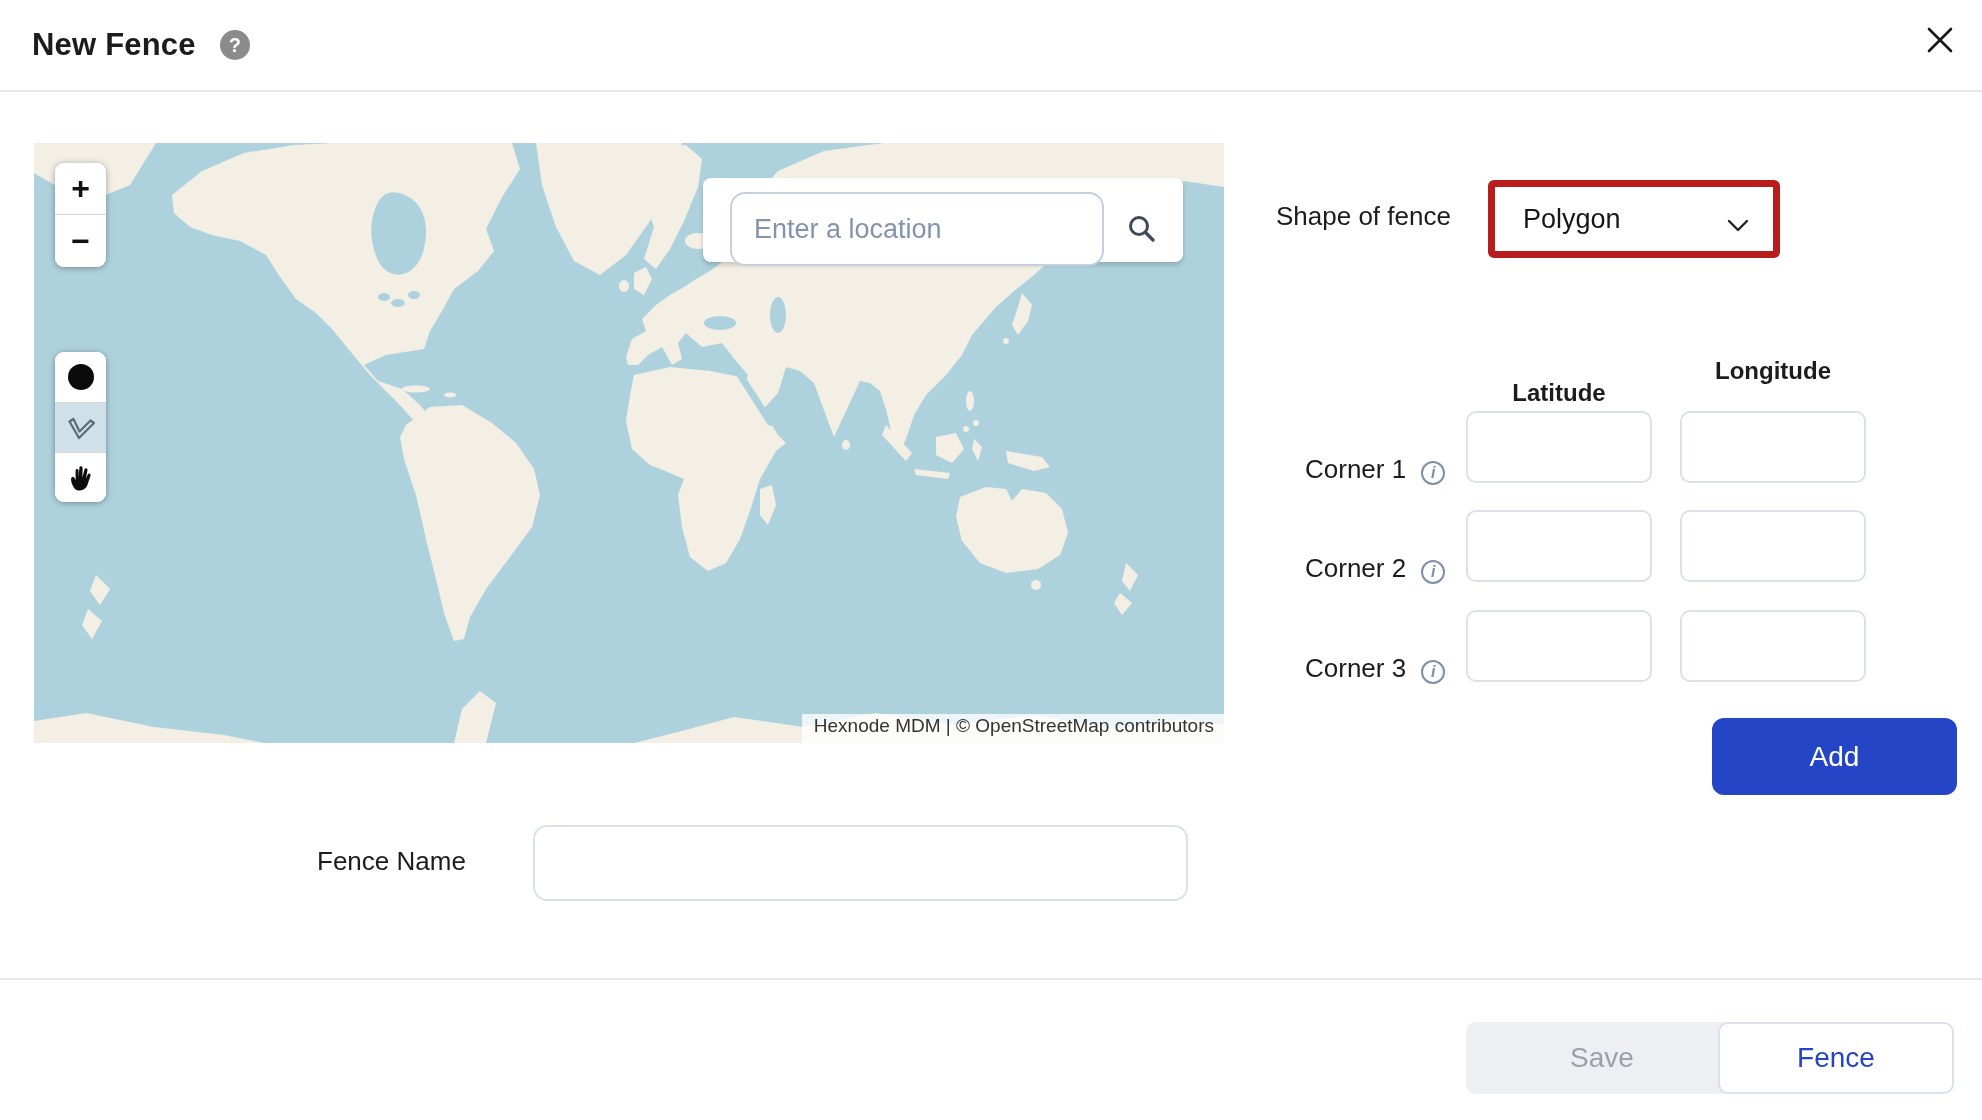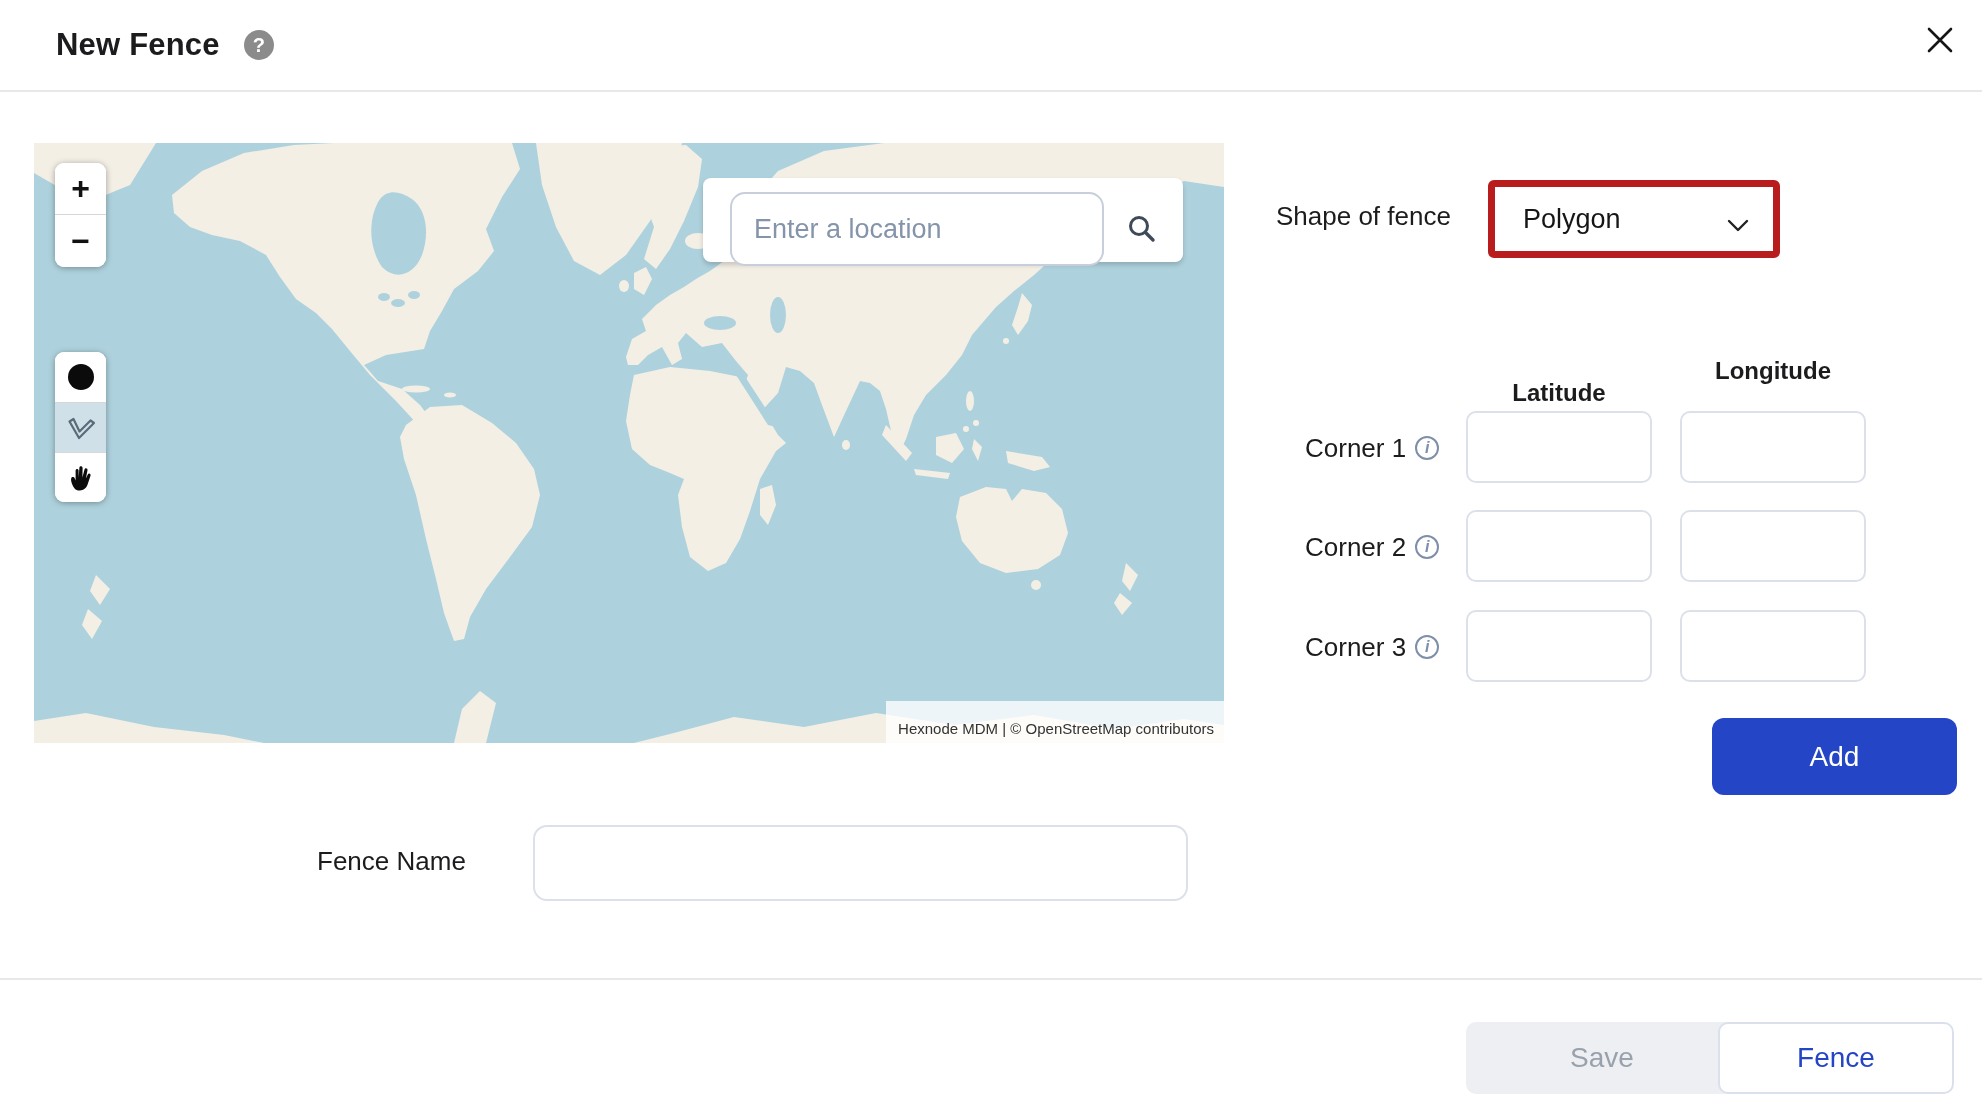--- a/index.html
+++ b/index.html
@@ -13,21 +13,21 @@
     --muted-text:#99a2ac;
     --save-bg:#edeff2;
     --placeholder:#8494ab;
     --info:#7e8fa9;
   }
   *{box-sizing:border-box;margin:0;padding:0;font-family:"Liberation Sans","DejaVu Sans",sans-serif;}
   html,body{background:#fff;}
   .app{position:relative;width:1982px;height:1120px;background:#fff;overflow:hidden;}
 
   
-  .hdr{position:absolute;left:0;top:0;width:100%;height:92px;border-bottom:2px solid var(--divider);display:flex;align-items:center;padding-left:24px;}
+  .hdr{position:absolute;left:0;top:0;width:100%;height:92px;border-bottom:2px solid var(--divider);display:flex;align-items:center;}
   .hdr-title{margin-left:32px;font-size:31px;font-weight:600;color:var(--text);letter-spacing:.2px;}
   .help-badge{margin-left:24px;width:30px;height:30px;border-radius:50%;background:#8b8b8b;color:#fff;
     display:flex;align-items:center;justify-content:center;font-size:20px;font-weight:700;cursor:pointer;}
   .close-btn{position:absolute;right:24px;top:22px;width:36px;height:36px;display:flex;align-items:center;justify-content:center;cursor:pointer;background:none;border:none;}
 
   
   .map{position:absolute;left:34px;top:143px;width:1190px;height:600px;background:var(--ocean);overflow:hidden;}
   .map svg.world{position:absolute;left:0;top:0;}
   .ctl{position:absolute;background:#fff;border-radius:9px;box-shadow:0 1px 6px rgba(0,0,0,.35);overflow:hidden;}
   .zoomctl{left:21px;top:20px;width:51px;}
@@ -38,34 +38,34 @@
   .toolctl .tbtn{width:100%;height:50px;display:flex;align-items:center;justify-content:center;background:#fff;border:none;cursor:pointer;}
   .toolctl .tbtn + .tbtn{border-top:1px solid #d7d7d7;}
   .toolctl .tbtn.selected{background:var(--tool-selected);}
   .searchbox{position:absolute;left:669px;top:35px;width:480px;height:84px;background:#fff;border-radius:8px;
     box-shadow:0 3px 5px rgba(0,0,0,.18);}
   .searchbox input{position:absolute;left:27px;top:14px;width:374px;height:74px;border:2px solid #c6cfdb;border-radius:15px;
     font-size:27px;color:#33405a;padding:0 22px;outline:none;}
   .searchbox input::placeholder{color:var(--placeholder);}
   .search-ic{position:absolute;right:18px;top:28px;width:46px;height:46px;display:flex;align-items:center;justify-content:center;background:none;border:none;cursor:pointer;}
   .attrib{position:absolute;right:0;bottom:0;background:rgba(255,255,255,.78);color:#333;
-    font-size:15px;padding:19px 10px 6px 12px;white-space:nowrap;}
+    font-size:19px;padding:1px 10px 6px 12px;white-space:nowrap;}
 
   
   .lbl{position:absolute;color:var(--text);font-size:26px;}
   .shape-lbl{left:1276px;top:201px;}
   .selectbox{position:absolute;left:1488px;top:180px;width:292px;height:78px;border:7px solid #b91c1c;border-radius:6px;
     background:#fff;display:flex;align-items:center;cursor:pointer;}
   .selectbox .sel-val{margin-left:28px;font-size:27px;color:#161616;}
   .selectbox svg{position:absolute;right:24px;top:32px;}
   .instruction{position:absolute;left:1276px;top:293px;width:640px;font-size:22.5px;color:#14161c;}
   .col-hdr{position:absolute;top:357px;width:186px;text-align:center;font-size:24px;font-weight:600;color:var(--text);}
   .col-lat{left:1466px;margin-top:22px;} .col-lon{left:1680px;}
   .corner-row{position:absolute;left:1300px;width:590px;height:74px;}
-  .corner-row .corner-label{position:absolute;left:5px;top:0;height:74px;display:flex;align-items:center;gap:9px;}
+  .corner-row .corner-label{position:absolute;left:5px;top:0;height:74px;display:flex;align-items:flex-end;gap:15px;}
   .corner-label .txt{font-size:26px;color:var(--text);}
   .info-ic{width:24px;height:24px;border:2px solid var(--info);border-radius:50%;display:flex;align-items:center;justify-content:center;
     color:var(--info);font-family:"Liberation Serif","DejaVu Serif",serif;font-style:italic;font-weight:700;font-size:16px;cursor:pointer;}
   .coord-in{position:absolute;top:0;width:186px;height:72px;border:2px solid var(--border);border-radius:10px;font-size:26px;
     padding:0 16px;color:var(--text);outline:none;background:#fff;}
   .coord-in.lat{left:166px;} .coord-in.lon{left:380px;}
   .add-btn{position:absolute;left:1712px;top:718px;width:245px;height:77px;background:var(--accent-blue);color:#fff;
     border:none;border-radius:12px;font-size:28px;cursor:pointer;}
 
   

